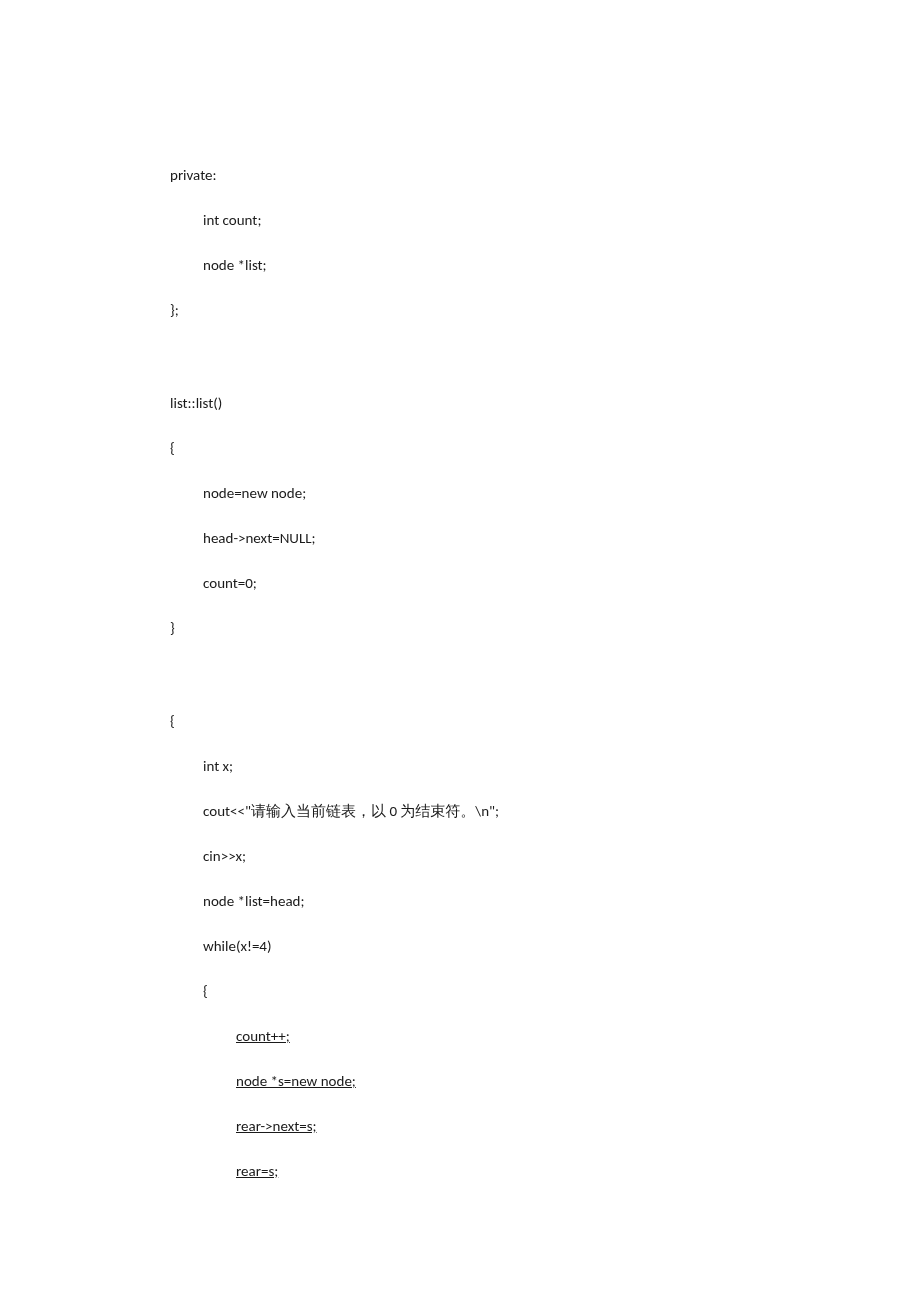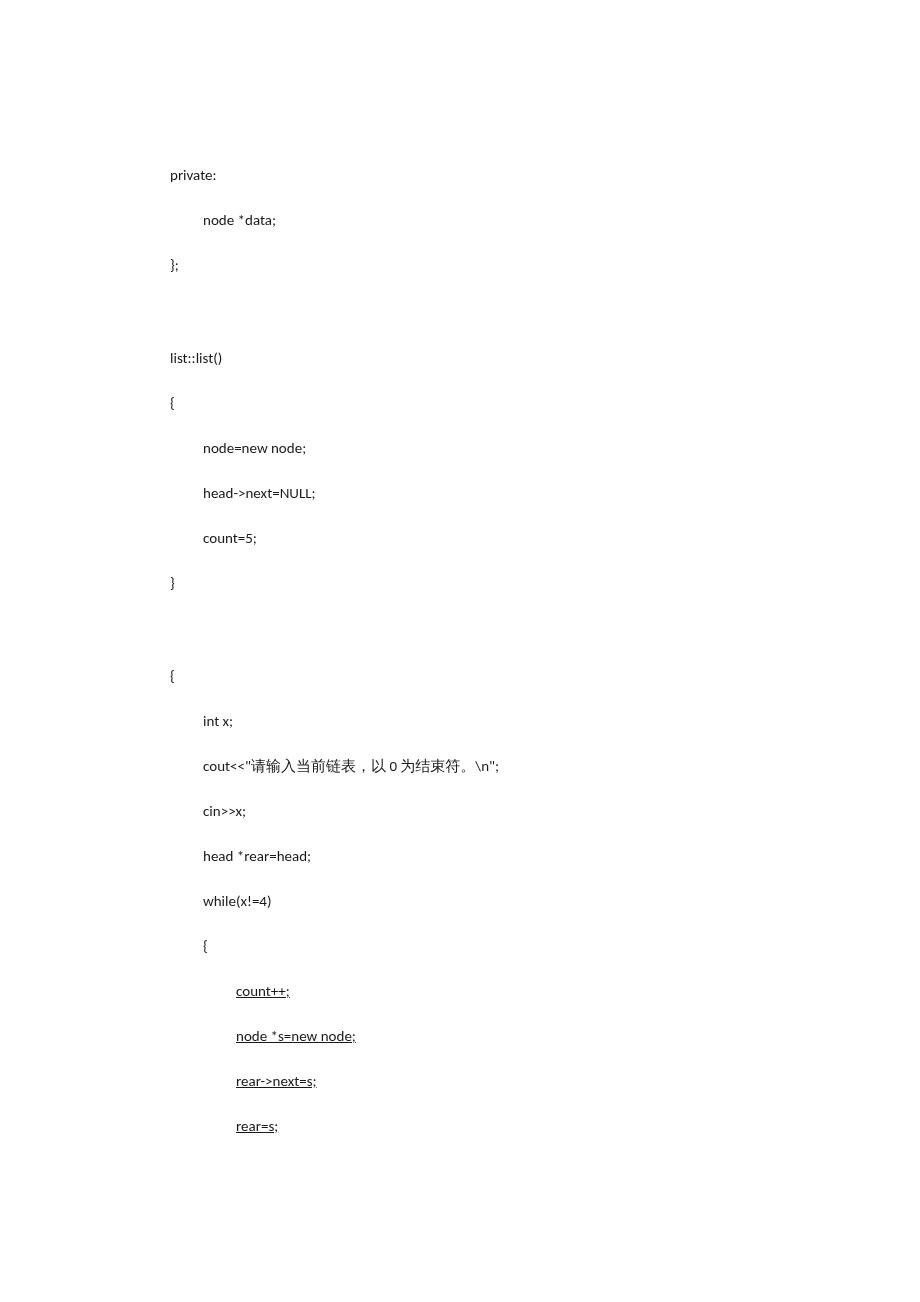--- a/index.html
+++ b/index.html
@@ -30,39 +30,40 @@
   .i1 { padding-left: 33px; }
   .i2 { padding-left: 66px; text-decoration: underline; }
   .comment-gap { display: inline-block; width: 150px; }
 </style>
 </head>
 <body>
 
 <div class="page">
 
   <div class="line">private:</div>
-  <div class="line i1">node *data;</div>
+  <div class="line i1">int count;</div>
+  <div class="line i1">node *list;</div>
   <div class="line">};</div>
 
   <div class="blank"></div>
 
   <div class="line">list::list()</div>
   <div class="line">{</div>
   <div class="line i1">node=new node;</div>
   <div class="line i1">head-&gt;next=NULL;</div>
-  <div class="line i1">count=5;</div>
+  <div class="line i1">count=0;</div>
   <div class="line">}</div>
 
   <div class="blank"></div>
 
   <div class="line">{</div>
   <div class="line i1">int x;</div>
   <div class="line i1">cout&lt;&lt;"请输入当前链表，以 0 为结束符。\n";</div>
   <div class="line i1">cin&gt;&gt;x;</div>
-  <div class="line i1">head *rear=head;</div>
+  <div class="line i1">node *list=head;</div>
   <div class="line i1">while(x!=4)</div>
   <div class="line i1">{</div>
   <div class="line i2">count++;</div>
   <div class="line i2">node *s=new node;</div>
   <div class="line i2">rear-&gt;next=s;</div>
   <div class="line i2">rear=s;</div>
 
 </div>
 
 </body></html>

